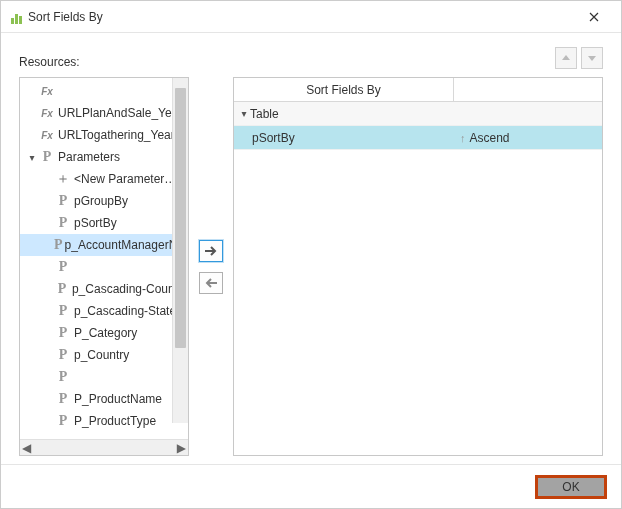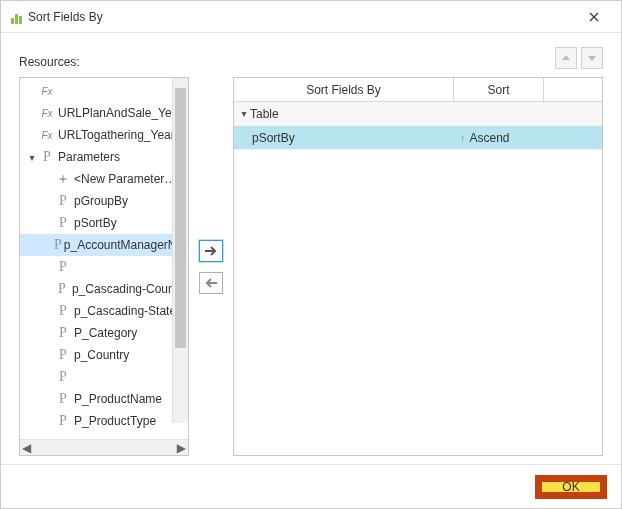--- a/index.html
+++ b/index.html
@@ -96,21 +96,21 @@
     overflow:hidden;
   }
   .tree-row.indent1 { padding-left: 18px; }
   .tree-row.indent2 { padding-left: 34px; }
   .tree-row.sel { background:#cde8ff; }
   .ticon {
     width:18px;
     display:inline-flex;
     align-items:center;
     justify-content:center;
-    font-weight:normal;
+    font-weight:bold;
     color:#888;
     font-size:12px;
     margin-right:2px;
   }
   .ticon.fx { font-size:10px; font-style:italic; color:#888; }
   .ticon.p { color:#999; font-size:14px; font-family: Georgia, serif; }
   .ticon.plus { color:#777; font-size:14px; font-weight:normal;}
   .disclose {
     width:12px;
     display:inline-flex;
@@ -201,22 +201,22 @@
     border-top:1px solid #e5e5e5;
     display:flex;
     align-items:center;
     justify-content:flex-end;
     gap:8px;
     padding-right:14px;
   }
   .btn {
     min-width:72px;
     height:24px;
-    border:7px solid #c2410c;
-    background:#fde047;
+    border:3px solid #c2410c;
+    background:#a3a3a3;
     font-size:12px;
     display:flex;align-items:center;justify-content:center;
     padding:0 12px;
   }
 </style>
 </head>
 <body>
 
 <div class="titlebar">
   <div class="app-icon">
@@ -335,21 +335,20 @@
       <div class="mid-btn">
         <svg width="14" height="12" viewBox="0 0 14 12">
             <path d="M13 6 H4 M7 2 L3 6 L7 10" stroke="#888" stroke-width="2" fill="none"></path>
           </svg>
       </div>
     </div>
 
     <div class="table-panel">
       <div class="thead">
         <div class="th col1">Sort Fields By</div>
-        <div class="th col2">Sort</div>
         <div class="th col3"></div>
       </div>
       <div class="tbody" id="tbody">
         <div class="trow group">
           <div class="cell col1" style="padding-left:4px">
             <span class="disclose">▾</span>
             <span>Table</span>
           </div>
           <div class="cell col2"></div>
           <div class="cell col3"></div>

